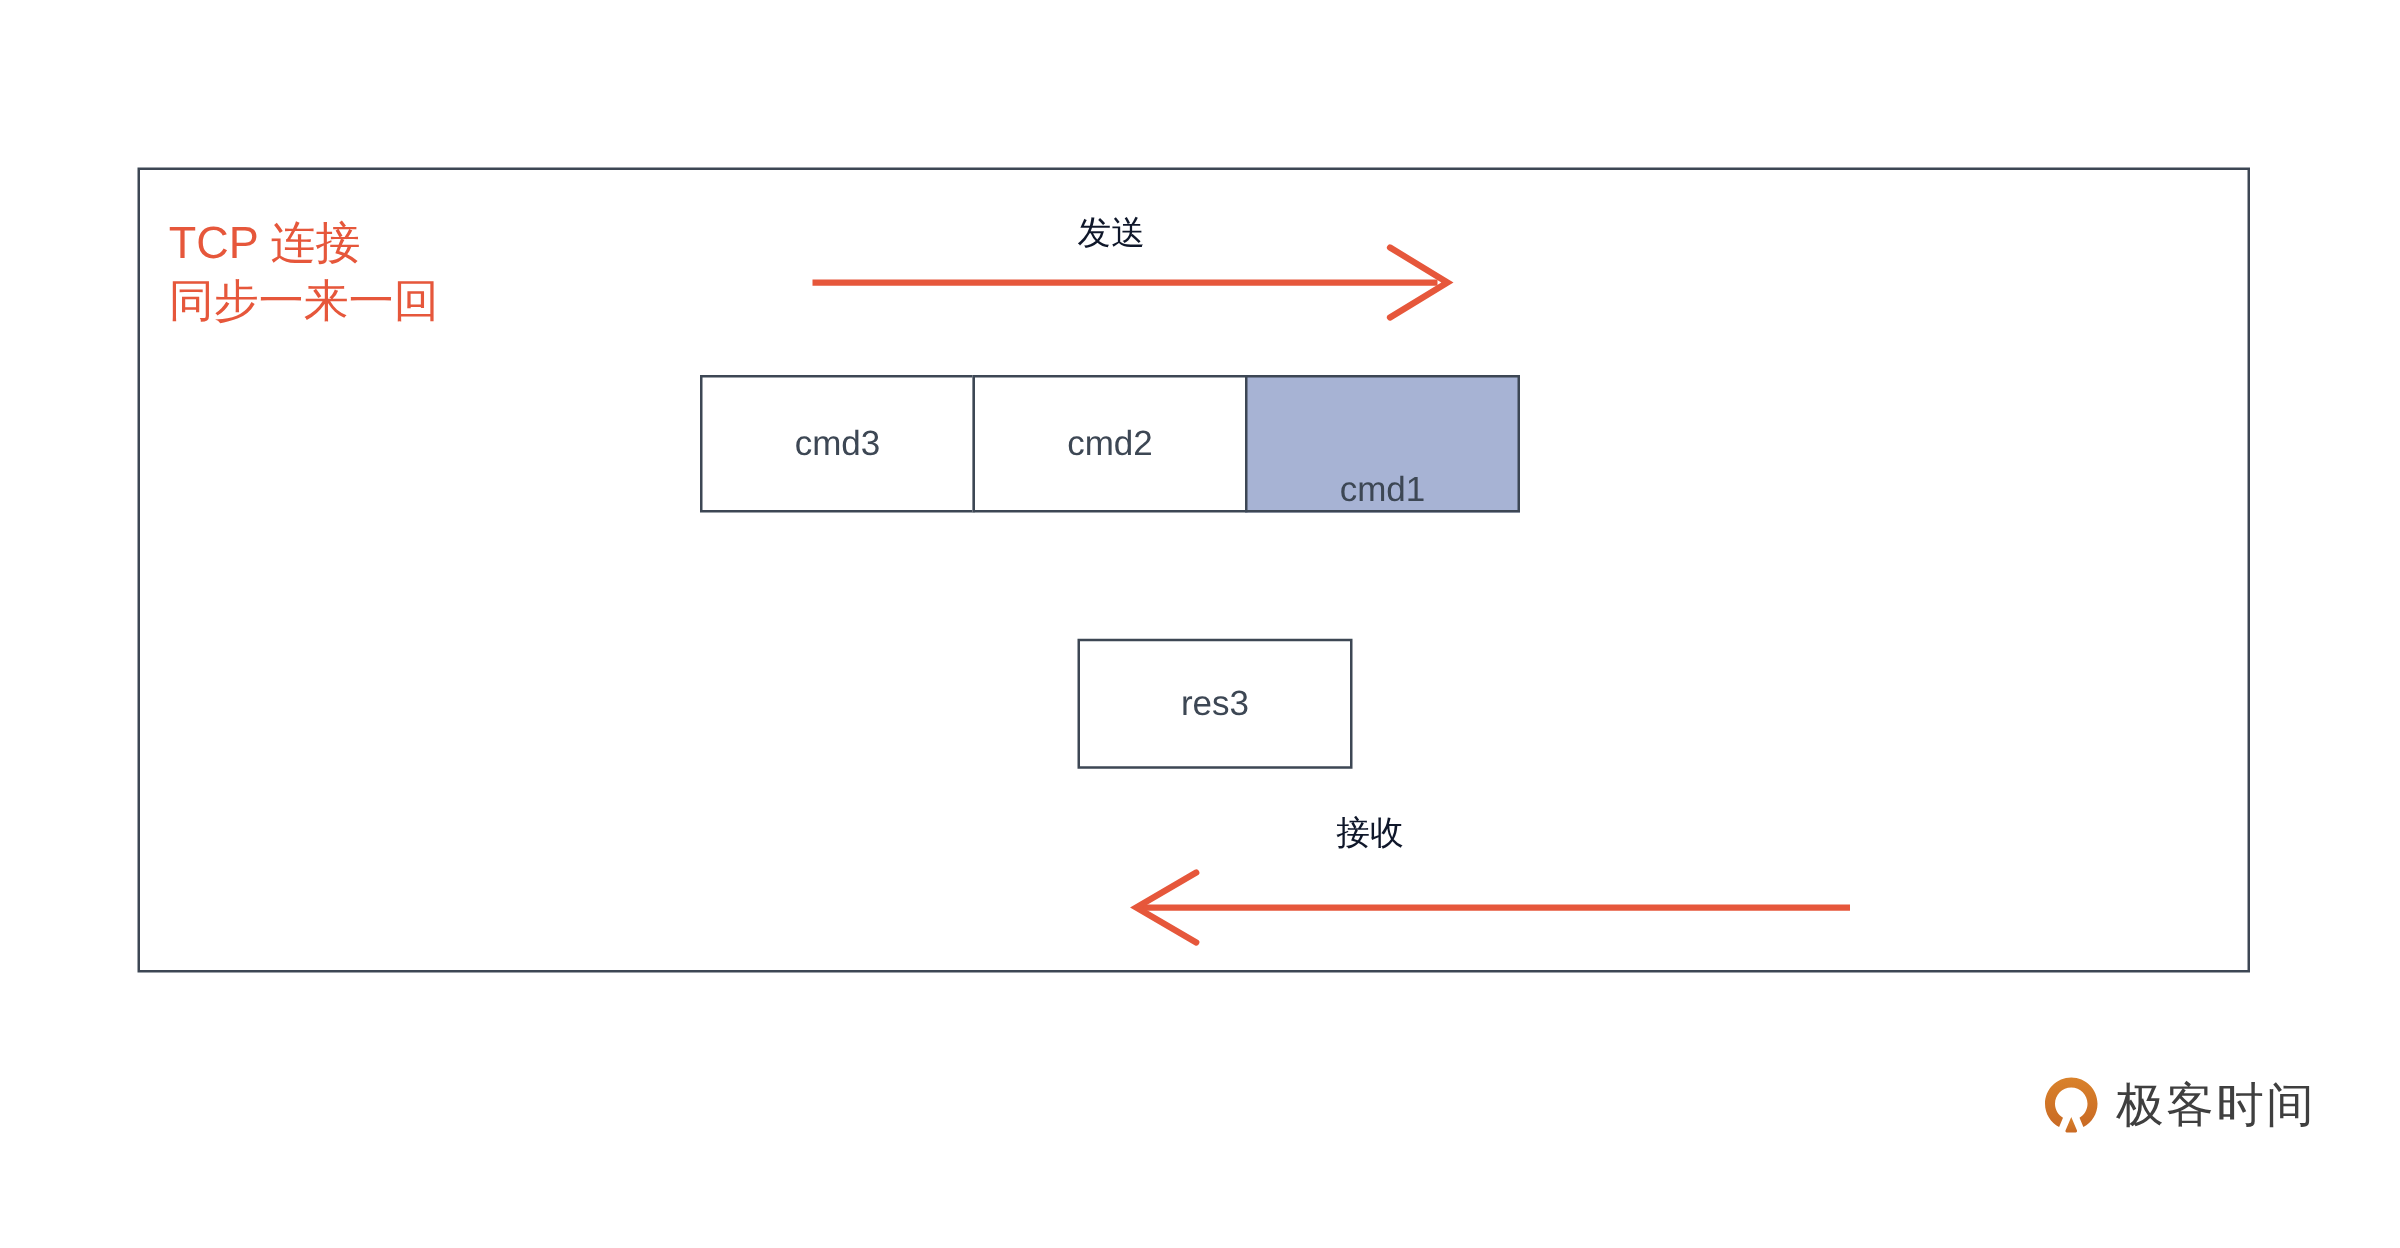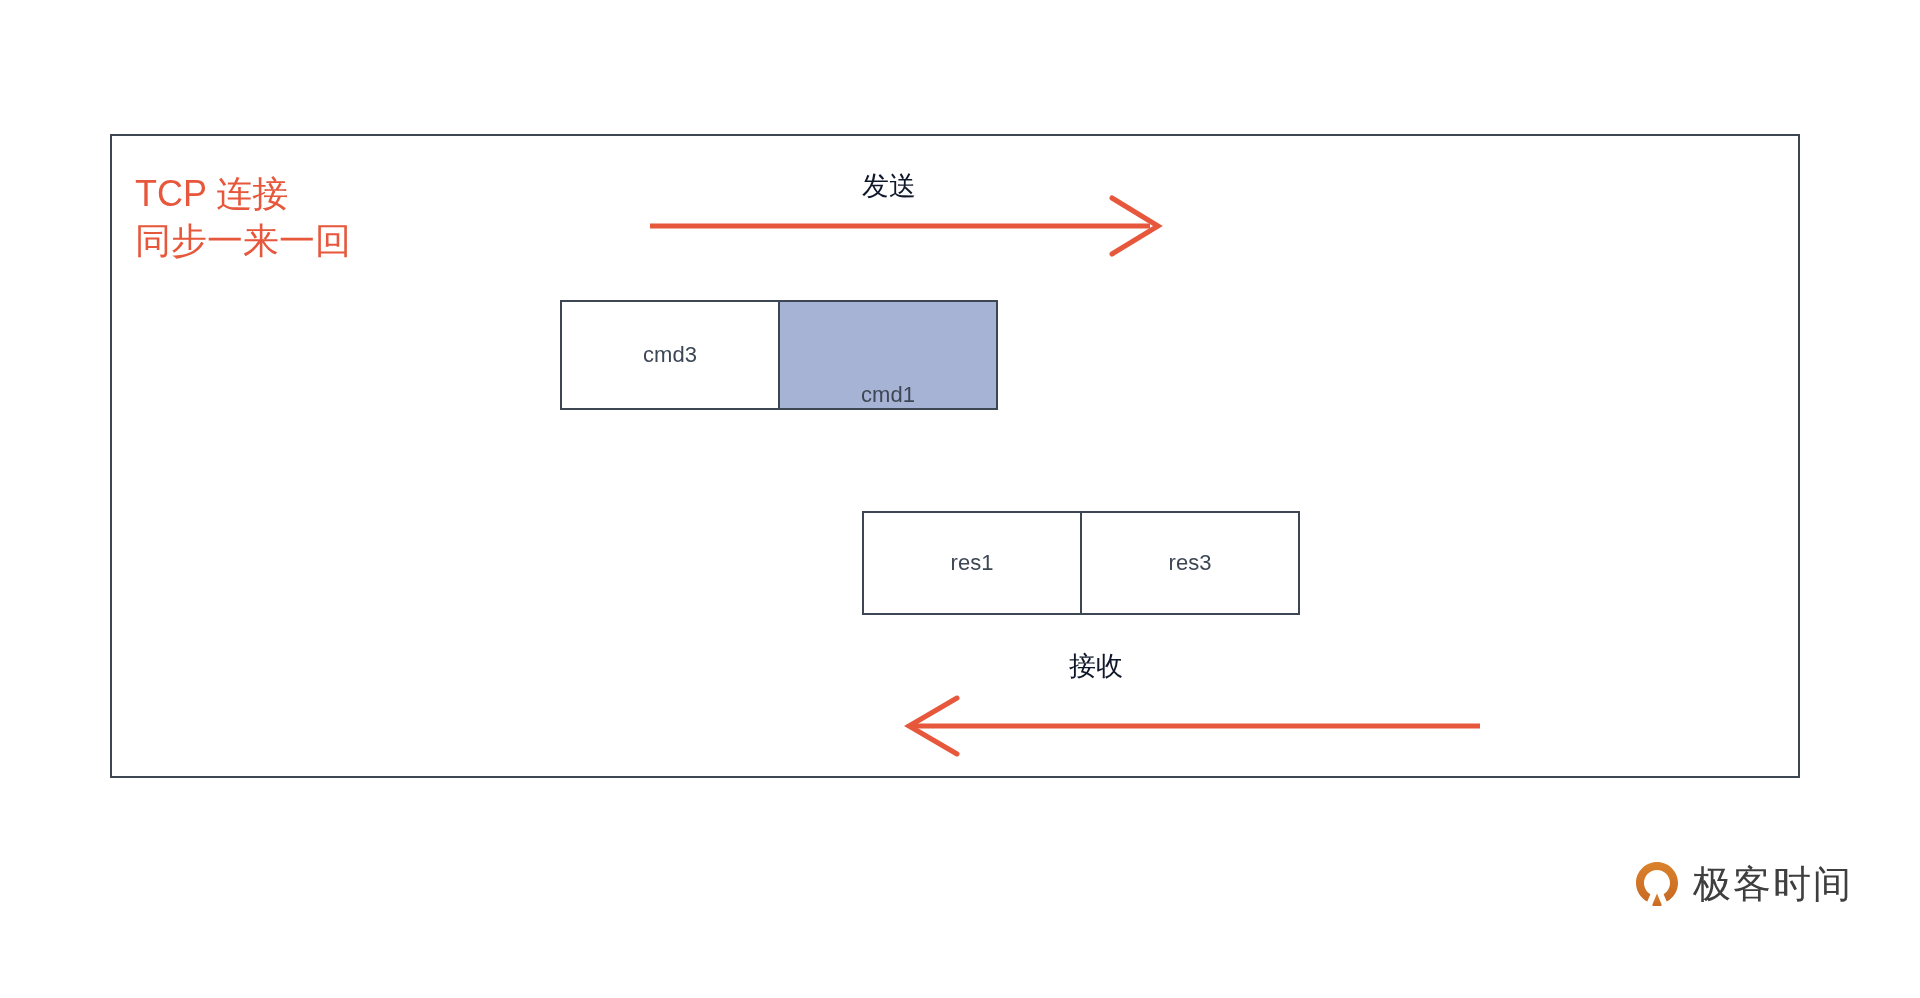--- a/index.html
+++ b/index.html
@@ -63,21 +63,21 @@
     box-sizing: border-box;
   }
   #cmd-row { left: 560px; top: 300px; }
   #res-row { left: 862px; top: 511px; }
 
   .seq-box {
     box-sizing: border-box;
     border: 2px solid #3d4754;
     background: #ffffff;
     color: #3d4754;
-    font-size: 22px;
+    font-size: 28px;
     display: flex;
     align-items: center;
     justify-content: center;
     margin-right: -2px;
   }
   .seq-box:last-child { margin-right: 0; }
 
   #cmd-row .seq-box { width: 220px; height: 110px; }
   #res-row .seq-box { width: 220px; height: 104px; }
 
@@ -117,29 +117,29 @@
 
 <svg class="arrow-svg" id="send-arrow" width="520" height="60" viewBox="0 0 520 60">
   <line x1="0" y1="30" x2="500" y2="30" stroke="#e6573b" stroke-width="5" stroke-linecap="butt"></line>
   <polyline points="462,2 508,30 462,58" fill="none" stroke="#e6573b" stroke-width="5" stroke-linecap="round" stroke-linejoin="miter"></polyline>
 </svg>
 
 <div class="box-row" id="cmd-row">
   <div class="seq-box">
     <span>cmd3</span>
   </div>
+  <div class="seq-box">
+    <span>cmd2</span>
+  </div>
   <div class="seq-box highlight">
     <span>cmd1</span>
   </div>
 </div>
 
 <div class="box-row" id="res-row">
-  <div class="seq-box">
-    <span>res1</span>
-  </div>
   <div class="seq-box">
     <span>res3</span>
   </div>
 </div>
 
 <div class="arrow-label" id="recv-label">接收</div>
 
 <svg class="arrow-svg" id="recv-arrow" width="580" height="60" viewBox="0 0 580 60">
   <line x1="575" y1="30" x2="8" y2="30" stroke="#e6573b" stroke-width="5" stroke-linecap="butt"></line>
   <polyline points="52,2 4,30 52,58" fill="none" stroke="#e6573b" stroke-width="5" stroke-linecap="round" stroke-linejoin="miter"></polyline>

